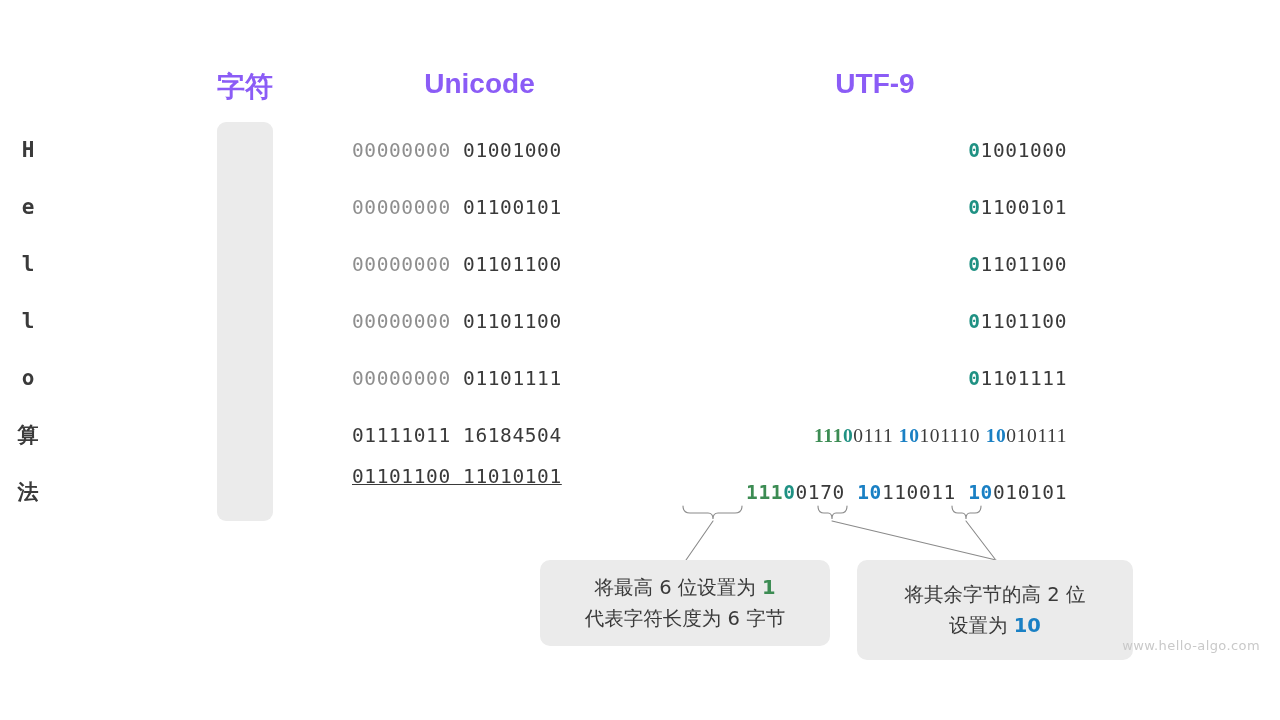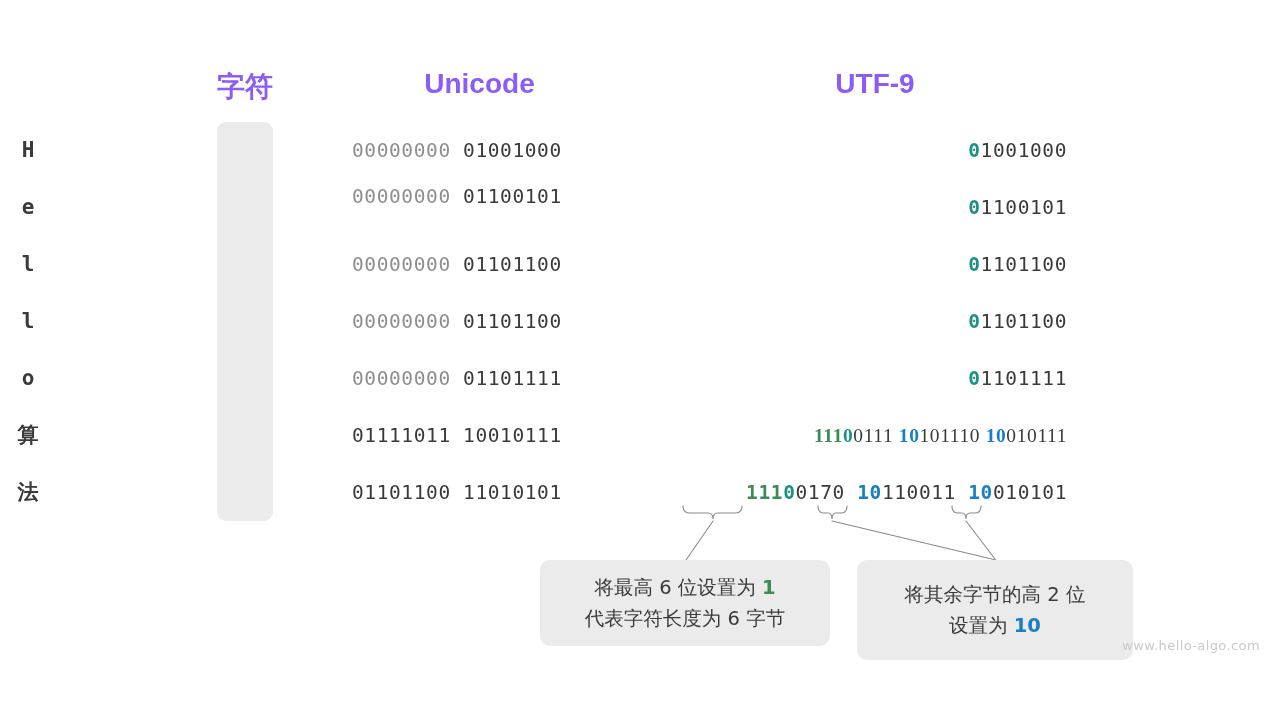--- a/index.html
+++ b/index.html
@@ -135,31 +135,31 @@
       <div class="char-cell" style="top: 236px;">l</div>
       <div class="char-cell" style="top: 293px;">l</div>
       <div class="char-cell" style="top: 350px;">o</div>
       <div class="char-cell" style="top: 407px;">算</div>
       <div class="char-cell" style="top: 464px;">法</div>
     </div>
 
   <div id="binary-rows">
       <div class="bin-row uni-row" style="top: 122px;"><span class="b-dim">00000000 </span><span class="b-dark">01001000</span></div>
       <div class="bin-row utf-row" style="top: 122px;"><span class="b-teal">0</span><span class="b-dark">1001000</span></div>
-      <div class="bin-row uni-row" style="top: 168px;"><span class="b-dim">00000000 </span><span class="b-dark">01100101</span></div>
+      <div class="bin-row uni-row" style="top: 179px;"><span class="b-dim">00000000 </span><span class="b-dark">01100101</span></div>
       <div class="bin-row utf-row" style="top: 179px;"><span class="b-teal">0</span><span class="b-dark">1100101</span></div>
       <div class="bin-row uni-row" style="top: 236px;"><span class="b-dim">00000000 </span><span class="b-dark">01101100</span></div>
       <div class="bin-row utf-row" style="top: 236px;"><span class="b-teal">0</span><span class="b-dark">1101100</span></div>
       <div class="bin-row uni-row" style="top: 293px;"><span class="b-dim">00000000 </span><span class="b-dark">01101100</span></div>
       <div class="bin-row utf-row" style="top: 293px;"><span class="b-teal">0</span><span class="b-dark">1101100</span></div>
       <div class="bin-row uni-row" style="top: 350px;"><span class="b-dim">00000000 </span><span class="b-dark">01101111</span></div>
       <div class="bin-row utf-row" style="top: 350px;"><span class="b-teal">0</span><span class="b-dark">1101111</span></div>
-      <div class="bin-row uni-row" style="top: 407px;"><span class="b-dark">01111011 10010111</span></div>
+      <div class="bin-row uni-row" style="top: 407px;"><span class="b-dark">01111011 16184504</span></div>
       <div class="bin-row utf-row" style="top: 407px; font-family: Liberation Serif, serif;"><span class="b-green">111</span><span class="b-teal">0</span><span class="b-dark">0111 </span><span class="b-blue">10</span><span class="b-dark">101110 </span><span class="b-blue">10</span><span class="b-dark">010111</span></div>
-      <div class="bin-row uni-row" style="top: 464px;"><span class="b-dark">01101100 11010101</span></div>
+      <div class="bin-row uni-row" style="top: 448px; text-decoration: underline;"><span class="b-dark">01101100 11010101</span></div>
       <div class="bin-row utf-row" style="top: 464px;"><span class="b-green">111</span><span class="b-teal">0</span><span class="b-dark">0170 </span><span class="b-blue">10</span><span class="b-dark">110011 </span><span class="b-blue">10</span><span class="b-dark">010101</span></div>
     </div>
 
   <svg id="connectors" viewBox="0 0 1280 720" xmlns="http://www.w3.org/2000/svg">
     <g fill="none" stroke="#8a8a8a" stroke-width="1.1" stroke-linecap="round">
 
       <path d="M683,506 q0,7 7,7 L708,513 q5,0 5,6 q0,-6 5,-6 L735,513 q7,0 7,-7"></path>
 
       <path d="M818,506 q0,7 6,7 L828,513 q4,0 4,6 q0,-6 4,-6 L841,513 q6,0 6,-7"></path>
 

